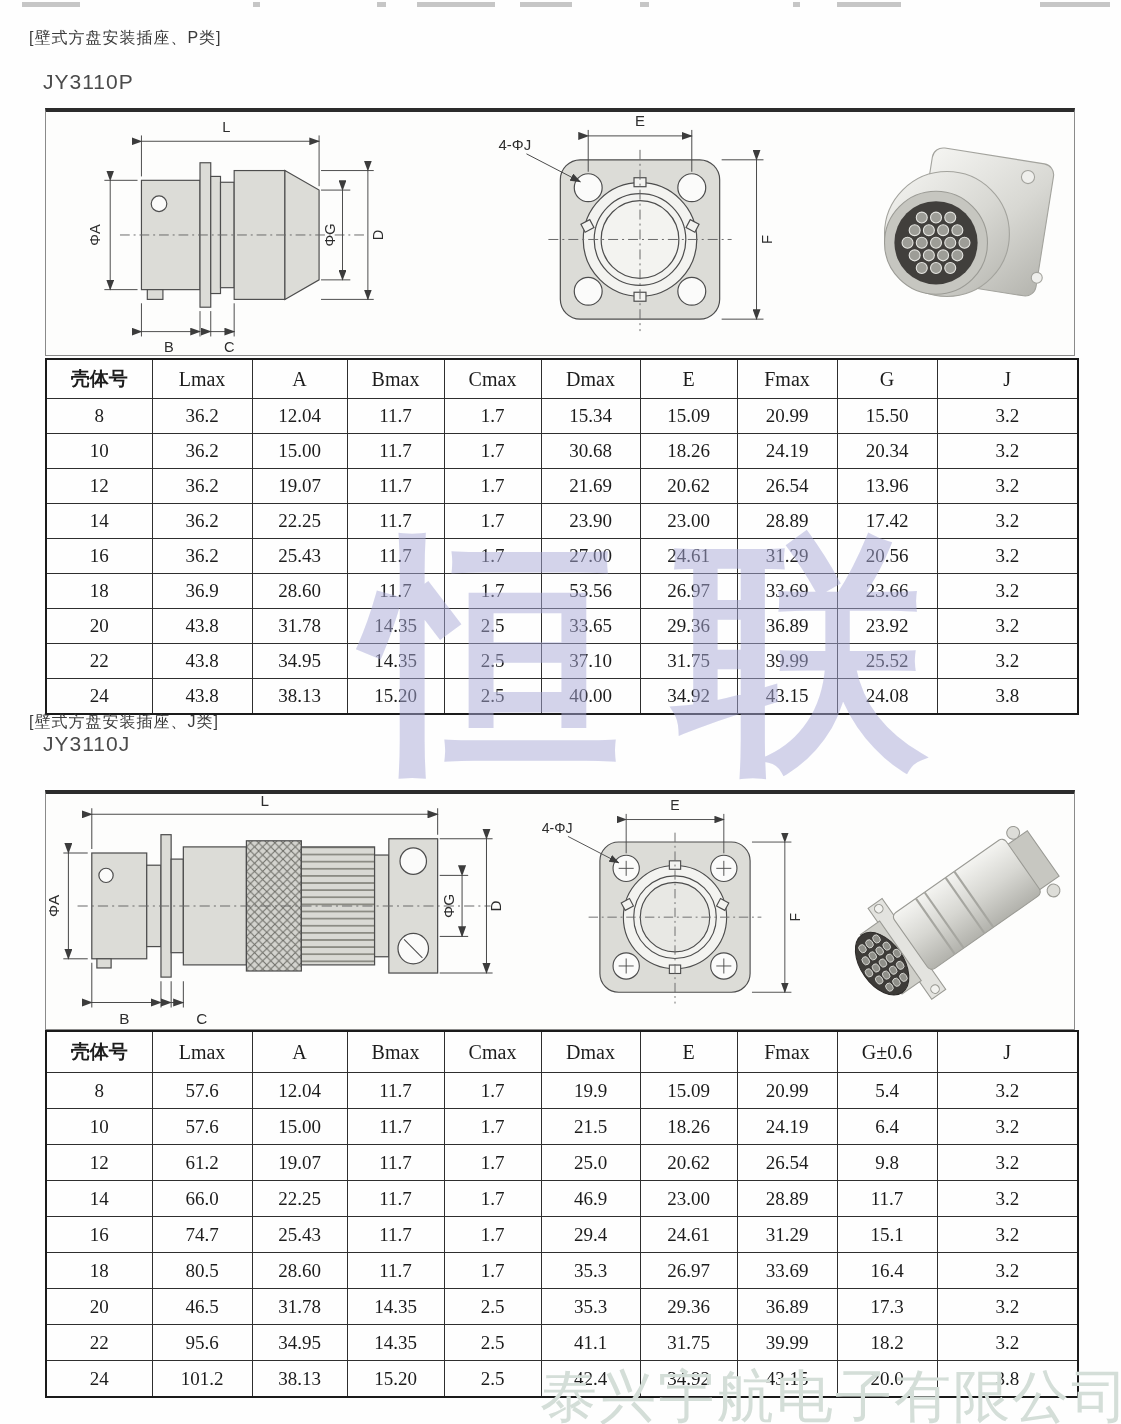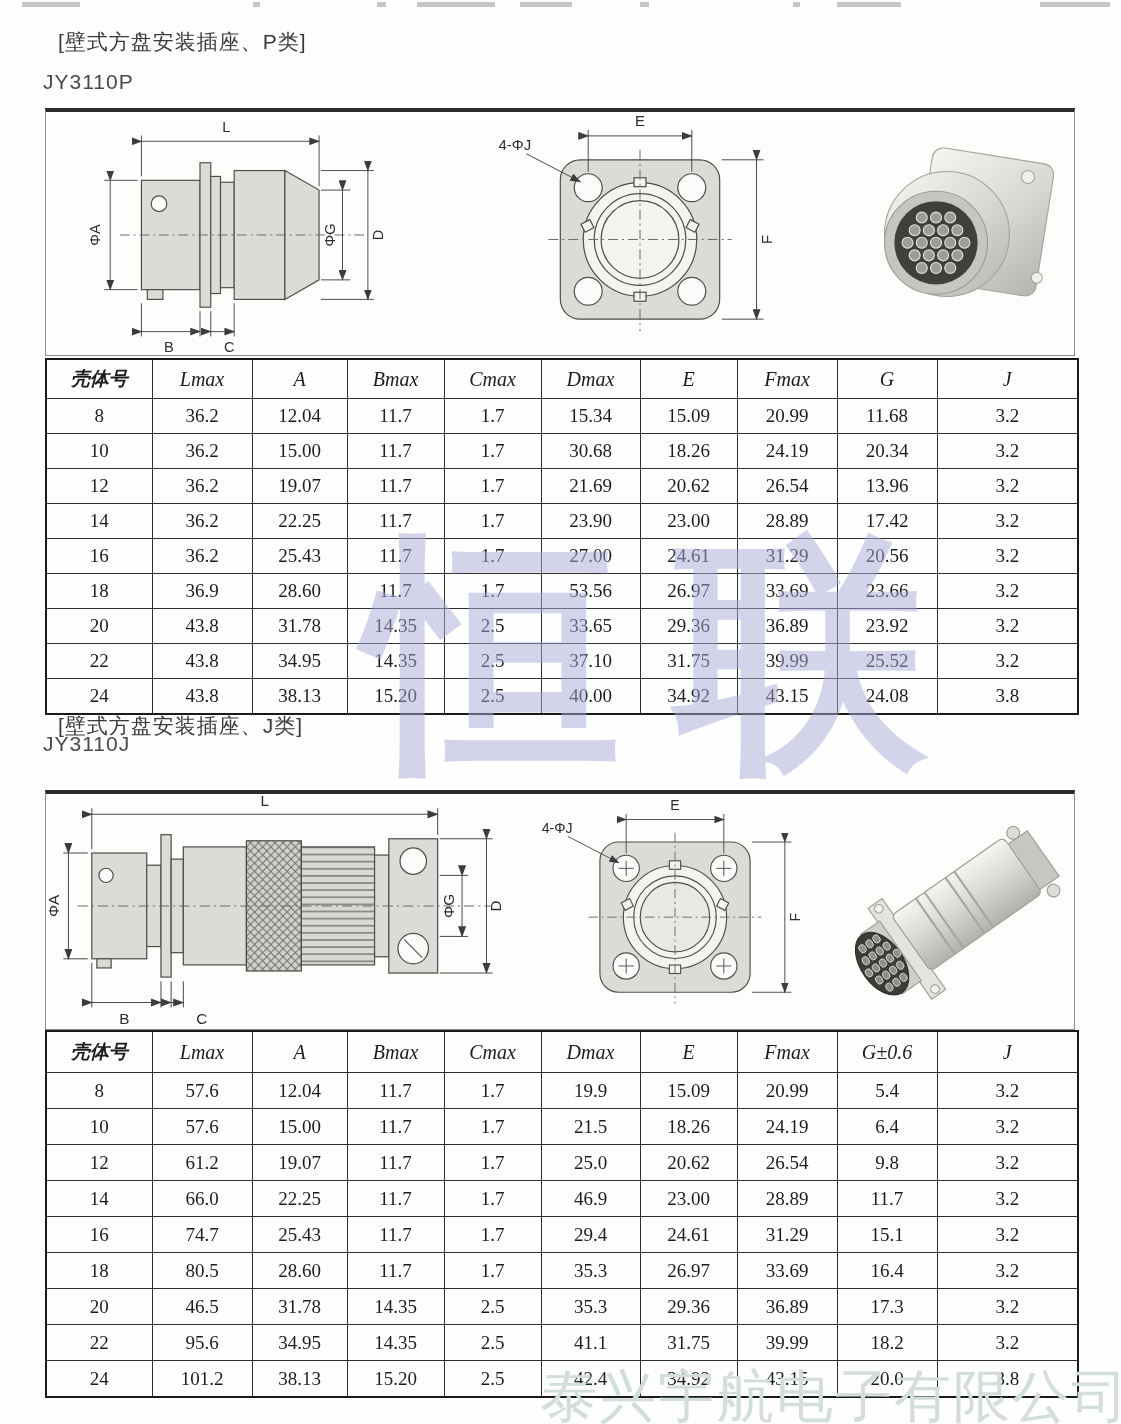--- a/index.html
+++ b/index.html
@@ -5,40 +5,40 @@
   html,body{margin:0;padding:0;}
   body{
     width:1121px;height:1424px;position:relative;overflow:hidden;
     background:#fefefe;
     font-family:"Liberation Sans",sans-serif;
     color:#2b2b2b;
   }
   
   .frag{position:absolute;top:2px;height:5px;background:#a8a8a8;opacity:.65;}
 
-  .sec-title{position:absolute;left:58px;font-size:21px;color:#3a3a3a;letter-spacing:1px;}
+  .sec-title{position:absolute;left:29px;font-size:16px;color:#3a3a3a;letter-spacing:1px;}
   .sec-model{position:absolute;left:43px;font-size:21px;color:#4a4a4a;letter-spacing:1px;}
 
   .panel{
     position:absolute;left:45px;width:1030px;background:#fdfdfc;
     border:1px solid #8a8a8a;border-top:4px solid #2c2c2c;
     box-sizing:border-box;display:flex;align-items:center;justify-content:space-between;
   }
   .panel svg{display:block;}
 
   .dtable{
     position:absolute;left:45px;width:1032px;border-collapse:collapse;table-layout:fixed;
     font-family:"Liberation Serif",serif;background:transparent;
   }
   .dtable th,.dtable td{
     border:1px solid #2e2e2e;text-align:center;vertical-align:middle;
     font-weight:normal;color:#1c1c1c;padding:0;
   }
   .dtable{border:2px solid #1a1a1a;}
-  .dtable th{font-size:20px;height:38px;font-style:italic;}
+  .dtable th{font-size:20px;height:38px;}
   .dtable td{font-size:19px;}
   #table-p td{height:34px;}
   #table-j td{height:35px;}
   #table-j th{height:40px;}
   .dtable th:first-child{font-weight:bold;font-size:19px;}
 
   
   .part{fill:#dcdcd7;stroke:#4d4d4d;stroke-width:1.2;}
   .part-w{fill:#f3f3f0;stroke:#4d4d4d;stroke-width:1.2;}
   .cl{stroke:#6a6a6a;stroke-width:1;stroke-dasharray:10 4 2 4;fill:none;}
@@ -237,21 +237,21 @@
   <tbody>
       <tr>
         <td>8</td>
         <td>36.2</td>
         <td>12.04</td>
         <td>11.7</td>
         <td>1.7</td>
         <td>15.34</td>
         <td>15.09</td>
         <td>20.99</td>
-        <td>11.68</td>
+        <td>15.50</td>
         <td>3.2</td>
       </tr>
       <tr>
         <td>10</td>
         <td>36.2</td>
         <td>15.00</td>
         <td>11.7</td>
         <td>1.7</td>
         <td>30.68</td>
         <td>18.26</td>

